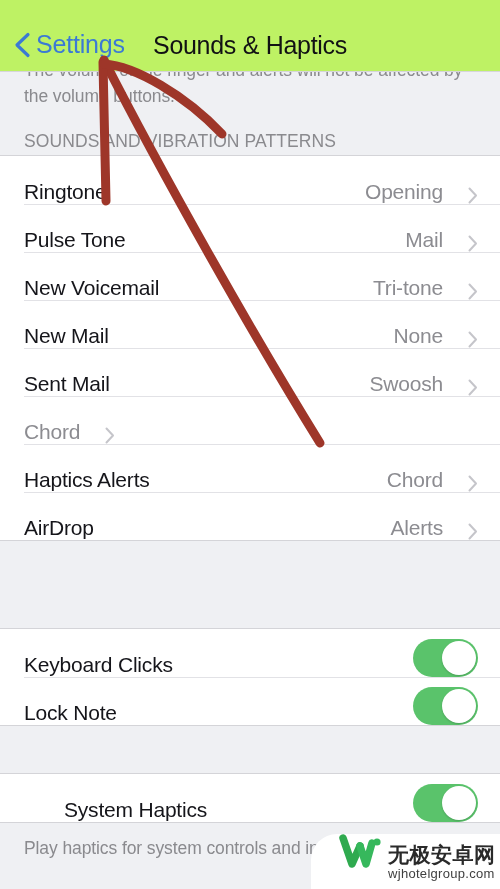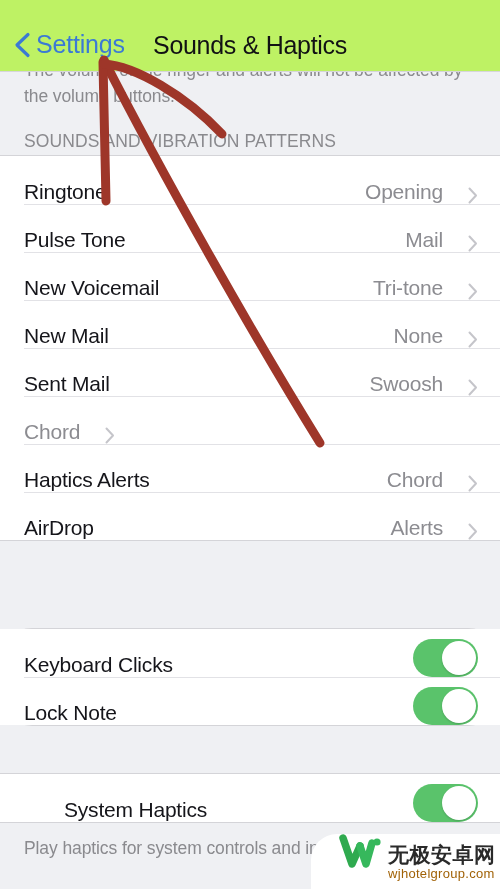--- a/index.html
+++ b/index.html
@@ -104,21 +104,21 @@
   .list-group {
     position: absolute;
     left: 0;
     width: 500px;
     background: #ffffff;
     border-top: 1px solid #d4d4d8;
     border-bottom: 1px solid #d4d4d8;
     box-sizing: border-box;
   }
   #group-sounds { top: 155px; }
-  #group-toggles { top: 628px; border-radius: 32px; }
+  #group-toggles { top: 628px; }
   #group-haptics { top: 773px; padding-left: 40px; }
 
   .row {
     position: relative;
     height: 48px;
     display: flex;
     align-items: flex-end;
     padding-left: 24px;
     padding-right: 22px;
     box-sizing: border-box;
@@ -213,21 +213,21 @@
   #wm-cn {
     font-size: 21px;
     color: #2a2a2a;
     font-weight: bold;
     letter-spacing: 0.5px;
     line-height: 23px;
     white-space: nowrap;
   }
   #wm-url {
     font-size: 13px;
-    color: #a16207;
+    color: #404040;
     letter-spacing: 0.3px;
     line-height: 15px;
     white-space: nowrap;
   }
 </style>
 </head>
 <body>
 
 <div id="screen">
 

